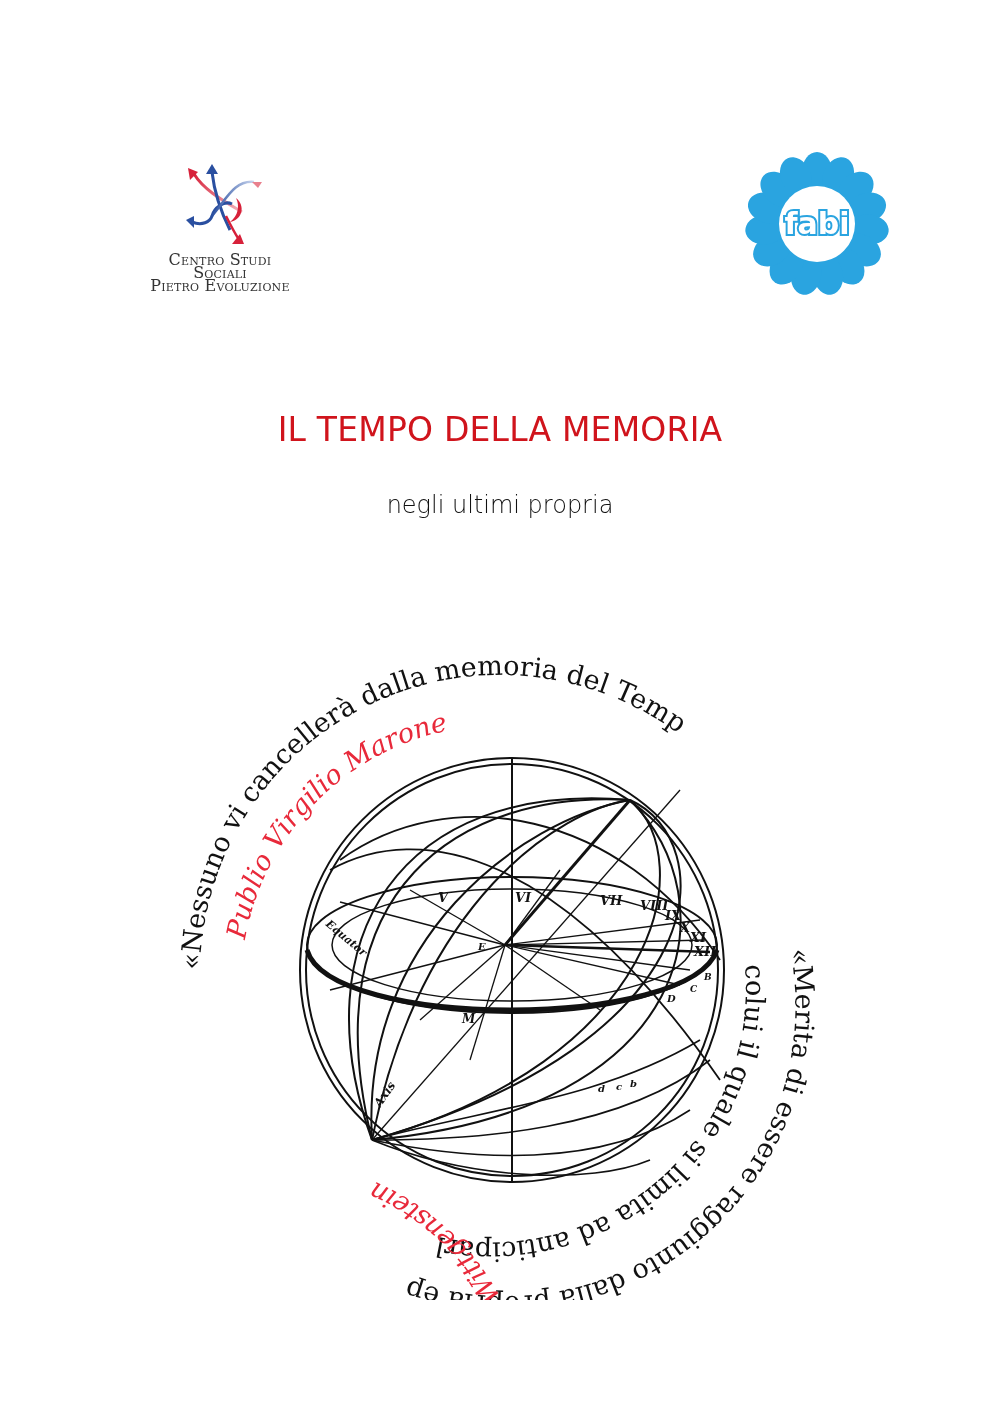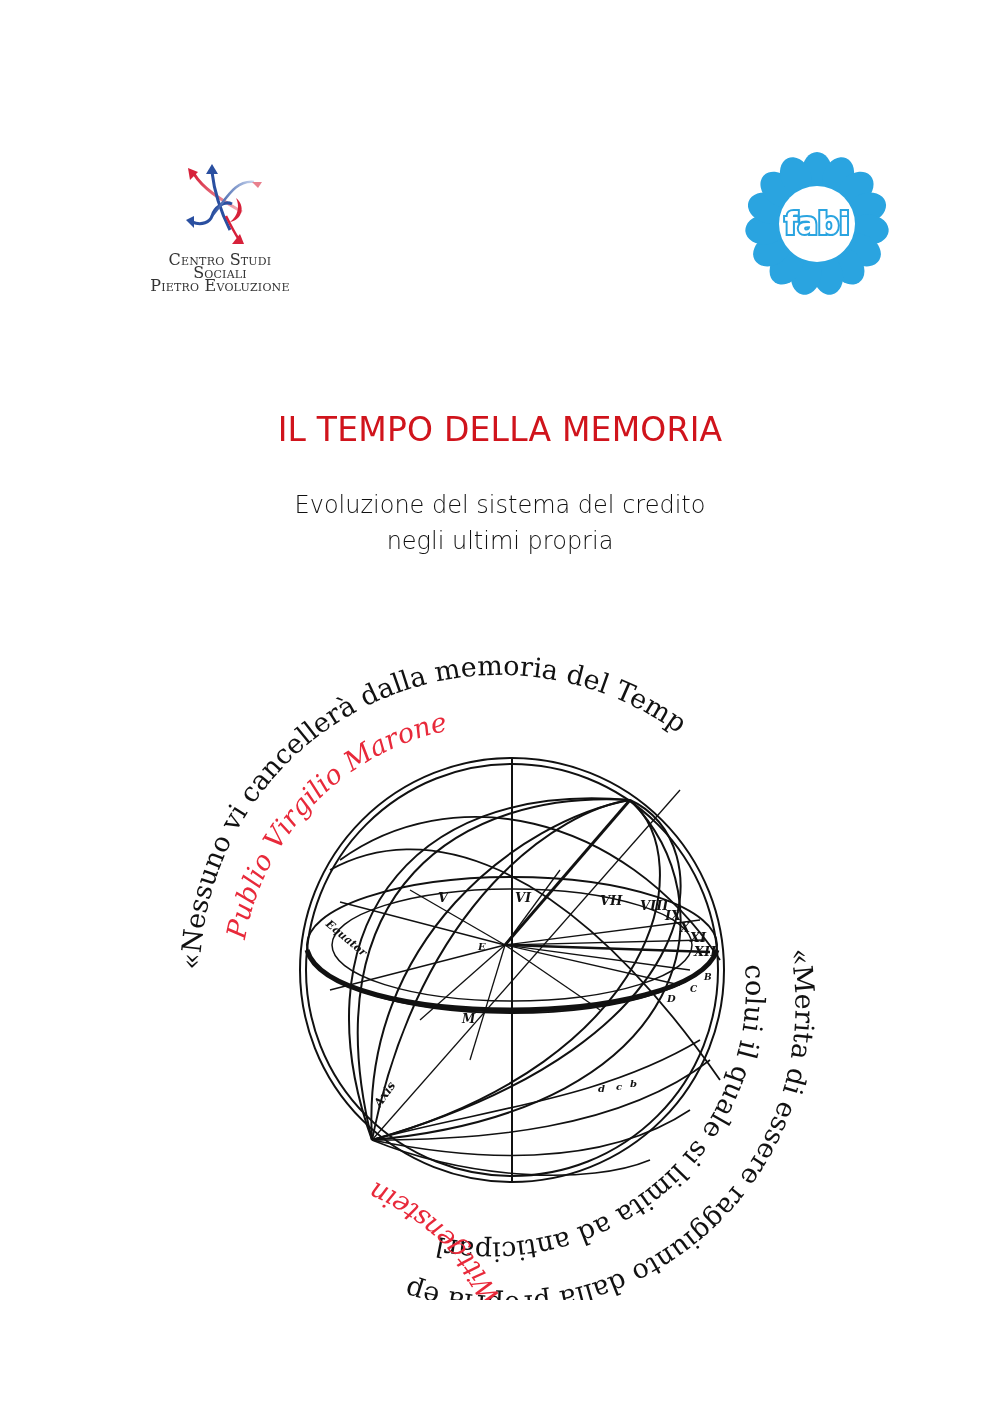--- a/index.html
+++ b/index.html
@@ -76,21 +76,20 @@
       <use href="#petal" transform="rotate(336)"></use>
     </g>
     <circle cx="0" cy="0" r="38" fill="#ffffff"></circle>
     <text x="0" y="10" text-anchor="middle" font-family="DejaVu Sans, sans-serif" font-size="30" font-weight="bold" fill="#ffffff" stroke="#2aa4e0" stroke-width="4" paint-order="stroke">fabi</text>
   </svg>
 </div>
 
 <div class="title">IL TEMPO DELLA MEMORIA</div>
 
 <div class="subtitle">
-  <div>Evoluzione del sistema del credito</div>
   <div>negli ultimi propria</div>
 </div>
 
 <svg class="art" viewBox="0 0 1000 660">
   <defs>
 
     <path id="arcTop" d="M 200,330 A 300,300 0 0,1 680,95"></path>
     <path id="arcTopInner" d="M 245,300 A 260,260 0 0,1 450,90"></path>
     <path id="arcRight" d="M 790,310 A 290,290 0 0,1 410,640"></path>
     <path id="arcRightInner" d="M 745,325 A 255,255 0 0,1 430,595"></path>

